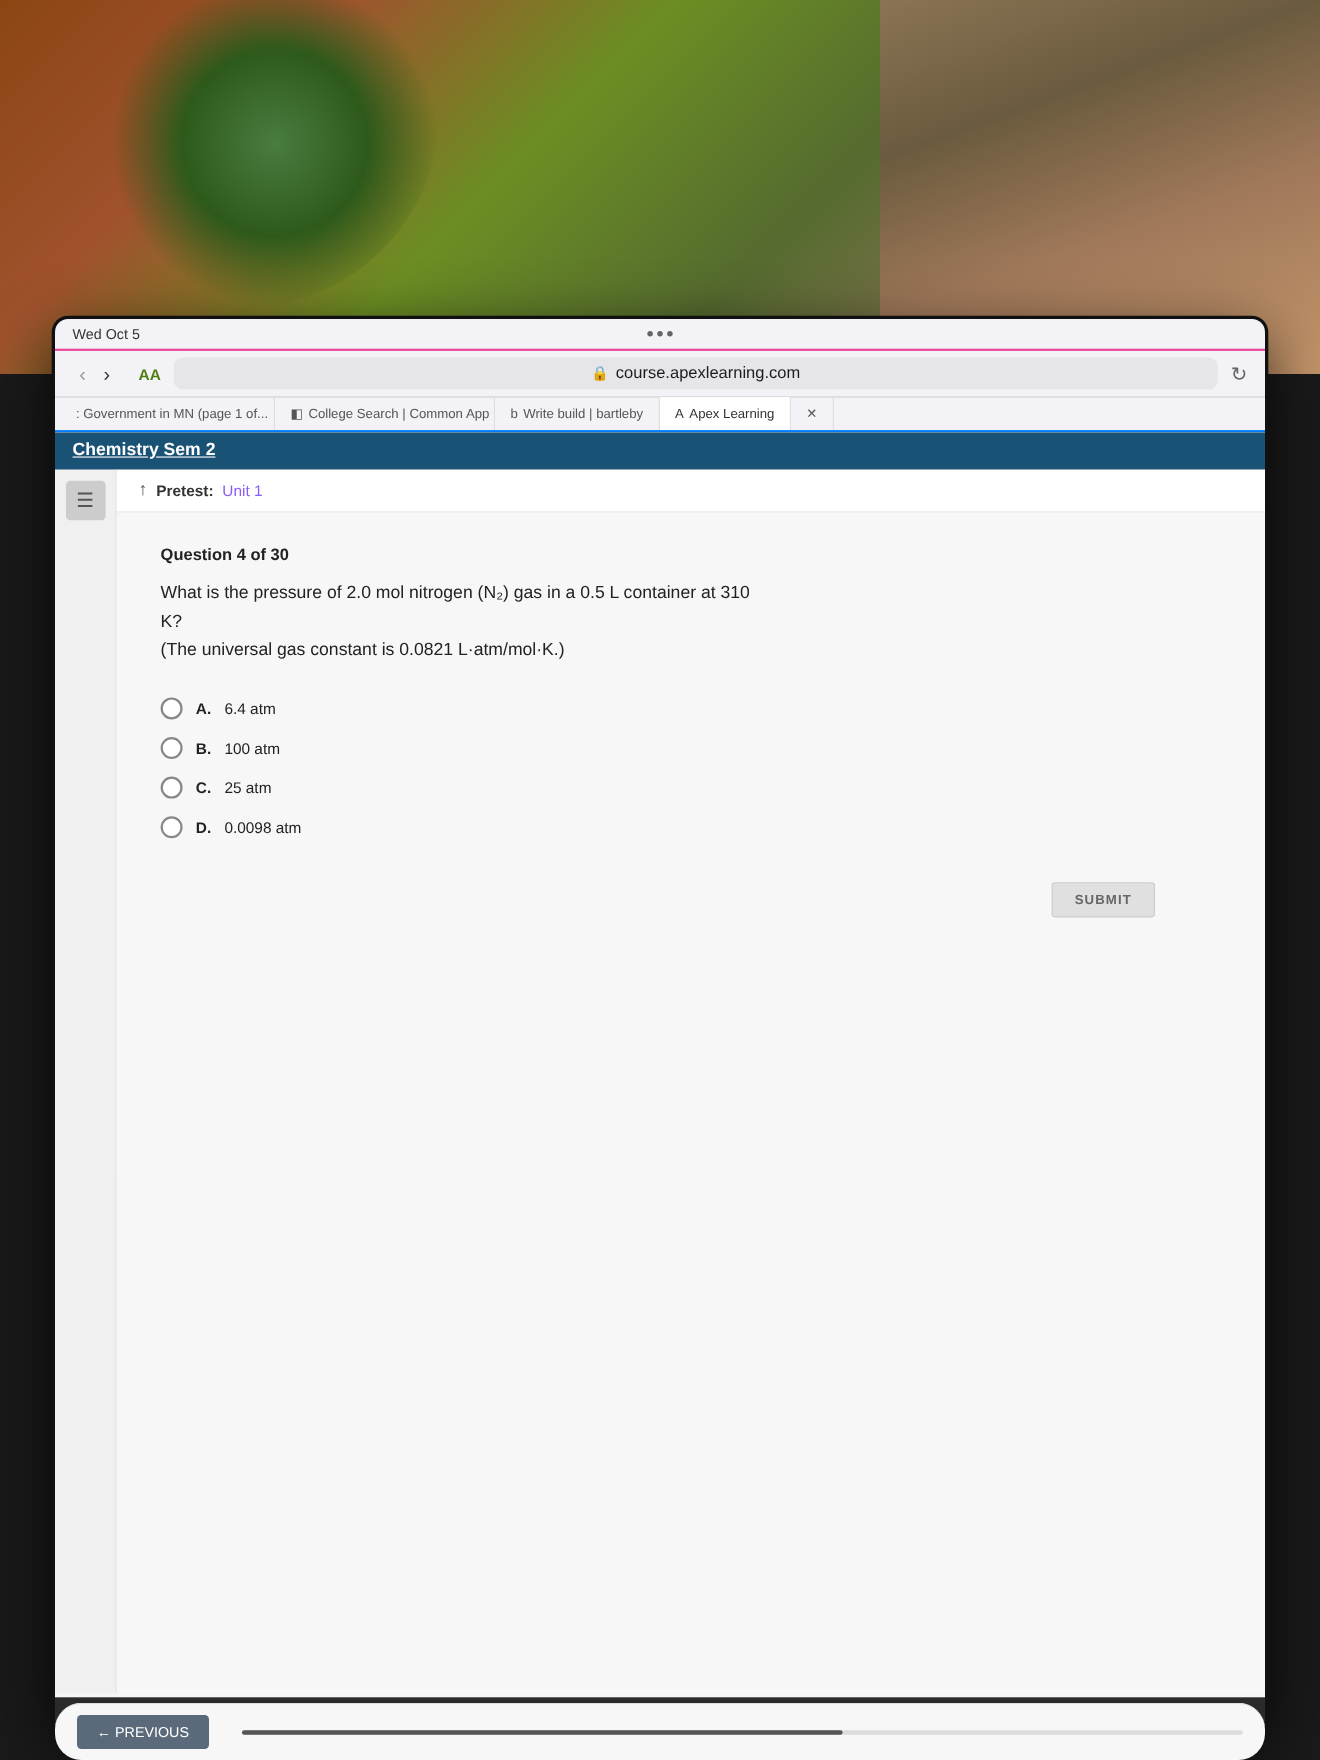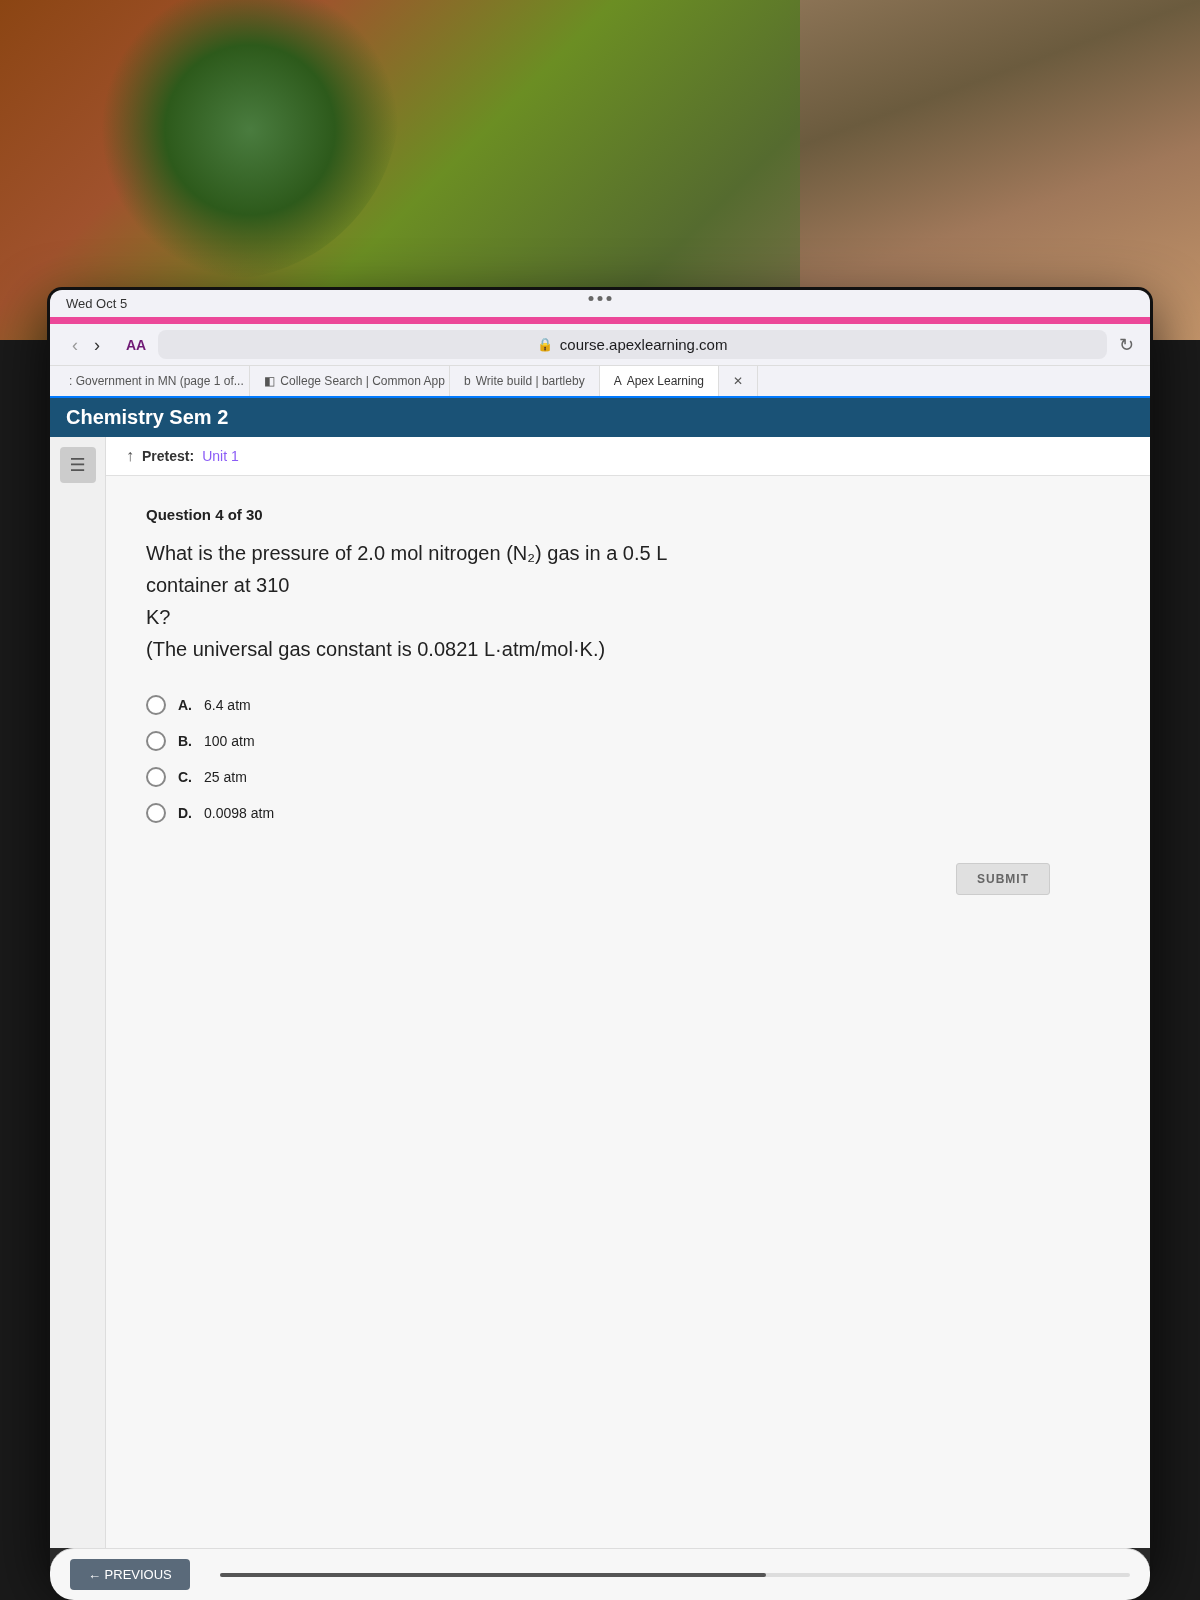--- a/index.html
+++ b/index.html
@@ -46,24 +46,24 @@
       border-radius: 12px 12px 4px 4px;
       overflow: hidden;
       box-shadow: 0 0 0 3px #111, 0 20px 60px rgba(0,0,0,0.8);
     }
 
     
     .status-bar {
       background: #f2f2f7;
       padding: 6px 16px;
       display: flex;
-      align-items: flex-start;
+      align-items: center;
       font-size: 13px;
       color: #333;
-      border-bottom: 7px solid #ec4899;
+      border-bottom: 2px solid #ec4899;
     }
     .status-time {
       font-size: 13px;
       font-weight: 500;
       color: #333;
     }
     .status-dots {
       position: absolute;
       left: 50%;
       transform: translateX(-50%);
@@ -94,21 +94,21 @@
       font-size: 18px;
       color: #999;
       cursor: pointer;
       padding: 2px 6px;
       line-height: 1;
     }
     .nav-btn.active { color: #333; }
     .aa-label {
       font-size: 14px;
       font-weight: 600;
-      color: #701a75;
+      color: #4d7c0f;
       margin-left: 8px;
     }
     .url-bar {
       flex: 1;
       background: #e5e5ea;
       border-radius: 8px;
       padding: 6px 14px;
       text-align: center;
       font-size: 15px;
       color: #1c1c1e;
@@ -163,25 +163,26 @@
       background: #f5f5f5;
       height: calc(100% - 130px);
       overflow: hidden;
     }
 
     
     .app-header {
       background: #1a5276;
       color: white;
       padding: 8px 16px;
-      font-size: 20px;
+      font-size: 16px;
       font-weight: 600;
       display: flex;
       align-items: center;
       gap: 8px;
+      text-decoration: underline;
     }
 
     
     .content-area {
       display: flex;
       height: calc(100% - 38px);
     }
 
     .sidebar {
       width: 56px;
@@ -231,21 +232,21 @@
     }
 
     .question-number {
       font-size: 15px;
       font-weight: 700;
       color: #222;
       margin-bottom: 14px;
     }
 
     .question-text {
-      font-size: 20px;
+      font-size: 16px;
       color: #222;
       line-height: 1.6;
       margin-bottom: 30px;
       max-width: 580px;
     }
 
     .options-list {
       list-style: none;
       display: flex;
       flex-direction: column;

